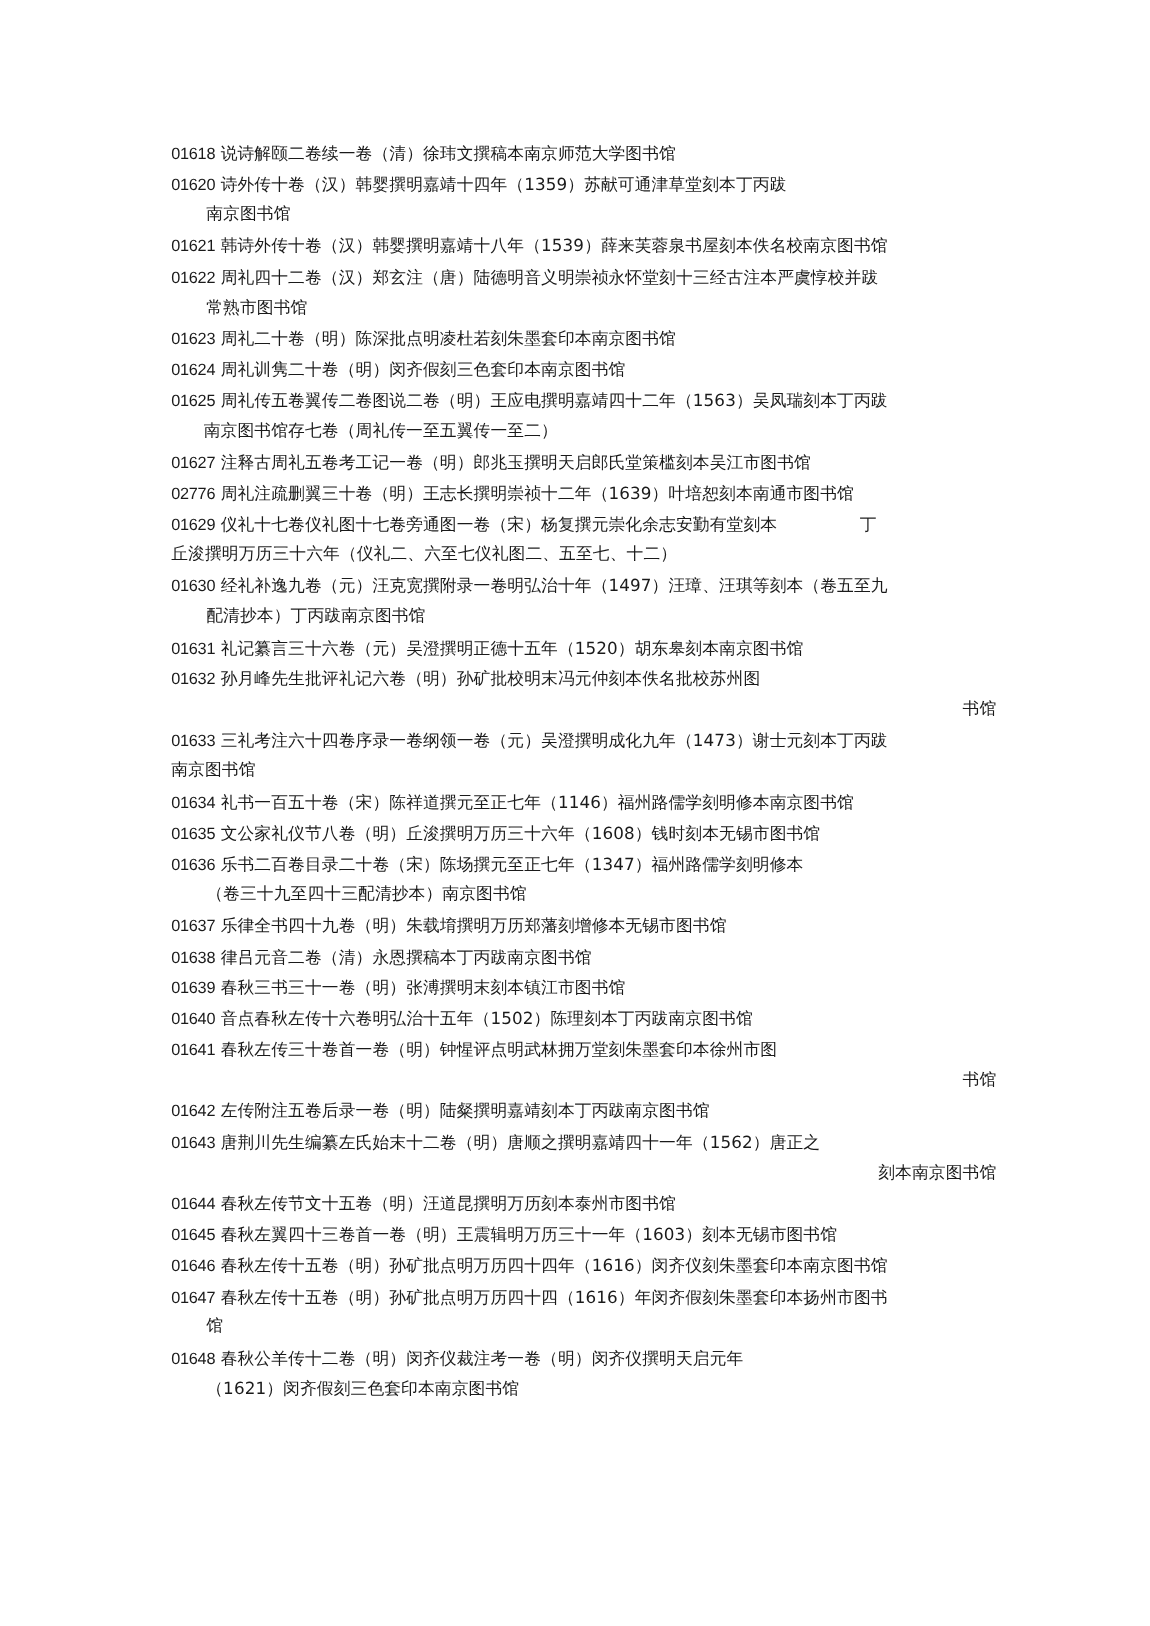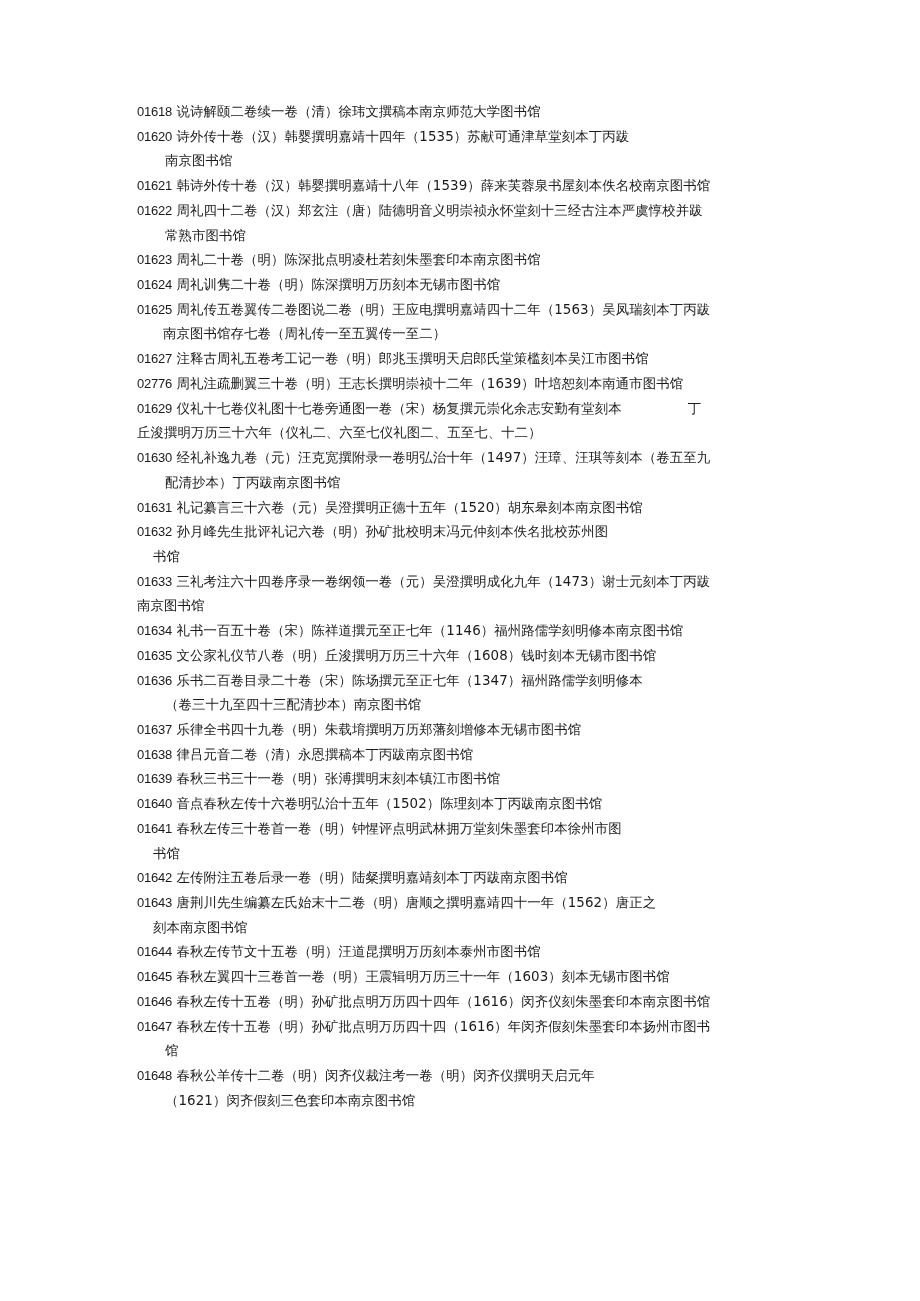--- a/index.html
+++ b/index.html
@@ -1,51 +1,51 @@
 <!DOCTYPE html>
 <html><head>
   <meta charset="utf-8">
   <style>
     html, body { margin: 0; padding: 0; background: #ffffff; }
     body { width: 920px; height: 1301px; position: relative; overflow: hidden; }
     .page { position: absolute; left: 0; top: 0; width: 920px; height: 1301px; background: #ffffff; }
-    .entries { position: absolute; left: 137px; top: 100px; width: 660px; }
+    .entries { position: absolute; left: 137px; top: 111px; width: 660px; }
     .line {
       height: 24.72px; line-height: 24.72px;
       font-family: "DejaVu Sans", sans-serif;
       font-size: 13.4px; color: #1a1a1a;
       white-space: nowrap; letter-spacing: 0.1px;
     }
     .num { font-family: "Liberation Sans", sans-serif; font-size: 13px; letter-spacing: -0.2px; }
     .ind0 { padding-left: 0; }
-    .ind1 { padding-left: 16px; }
+    .ind1 { padding-left: 16px; text-align: right; }
     .ind2 { padding-left: 26px; font-family: Liberation Serif, serif; }
     .ind3 { padding-left: 28px; }
     .gap { display: inline-block; width: 66px; }
   </style>
 </head>
 <body>
 
 <div class="page">
   <div class="entries">
 
     <div class="line ind0"><span class="num">01618</span> <span>说诗解颐二卷续一卷（清）徐玮文撰稿本南京师范大学图书馆</span></div>
 
 
-    <div class="line ind0"><span class="num">01620</span> <span>诗外传十卷（汉）韩婴撰明嘉靖十四年（1535）苏献可通津草堂刻本丁丙跋</span></div>
+    <div class="line ind0"><span class="num">01620</span> <span>诗外传十卷（汉）韩婴撰明嘉靖十四年（1359）苏献可通津草堂刻本丁丙跋</span></div>
     <div class="line ind3">南京图书馆</div>
 
     <div class="line ind0"><span class="num">01621</span> <span>韩诗外传十卷（汉）韩婴撰明嘉靖十八年（1539）薛来芙蓉泉书屋刻本佚名校南京图书馆</span></div>
 
     <div class="line ind0"><span class="num">01622</span> <span>周礼四十二卷（汉）郑玄注（唐）陆德明音义明崇祯永怀堂刻十三经古注本严虞惇校并跋</span></div>
     <div class="line ind3">常熟市图书馆</div>
 
     <div class="line ind0"><span class="num">01623</span> <span>周礼二十卷（明）陈深批点明凌杜若刻朱墨套印本南京图书馆</span></div>
 
-    <div class="line ind0"><span class="num">01624</span> <span>周礼训隽二十卷（明）陈深撰明万历刻本无锡市图书馆</span></div>
+    <div class="line ind0"><span class="num">01624</span> <span>周礼训隽二十卷（明）闵齐假刻三色套印本南京图书馆</span></div>
 
     <div class="line ind0"><span class="num">01625</span> <span>周礼传五卷翼传二卷图说二卷（明）王应电撰明嘉靖四十二年（1563）吴凤瑞刻本丁丙跋</span></div>
     <div class="line ind2">南京图书馆存七卷（周礼传一至五翼传一至二）</div>
 
 
     <div class="line ind0"><span class="num">01627</span> <span>注释古周礼五卷考工记一卷（明）郎兆玉撰明天启郎氏堂策槛刻本吴江市图书馆</span></div>
 
     <div class="line ind0"><span class="num">02776</span> <span>周礼注疏删翼三十卷（明）王志长撰明崇祯十二年（1639）叶培恕刻本南通市图书馆</span></div>
 
     <div class="line ind0"><span class="num">01629</span> <span>仪礼十七卷仪礼图十七卷旁通图一卷（宋）杨复撰元崇化余志安勤有堂刻本</span><span class="gap"></span><span>丁</span></div>

